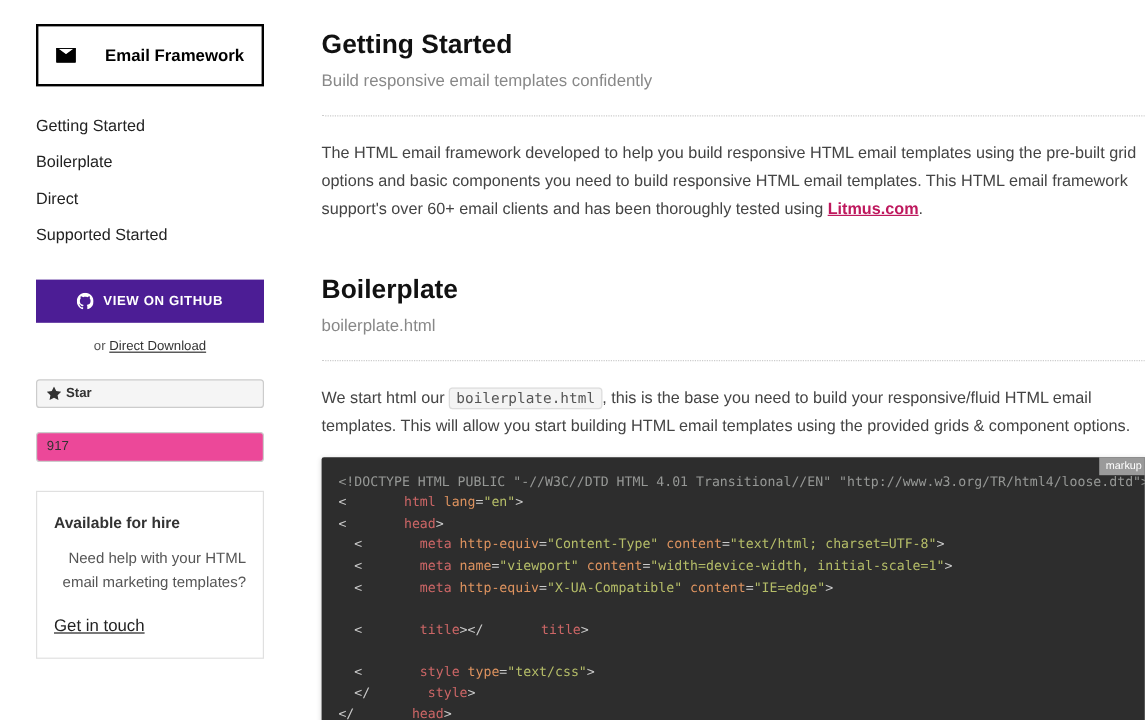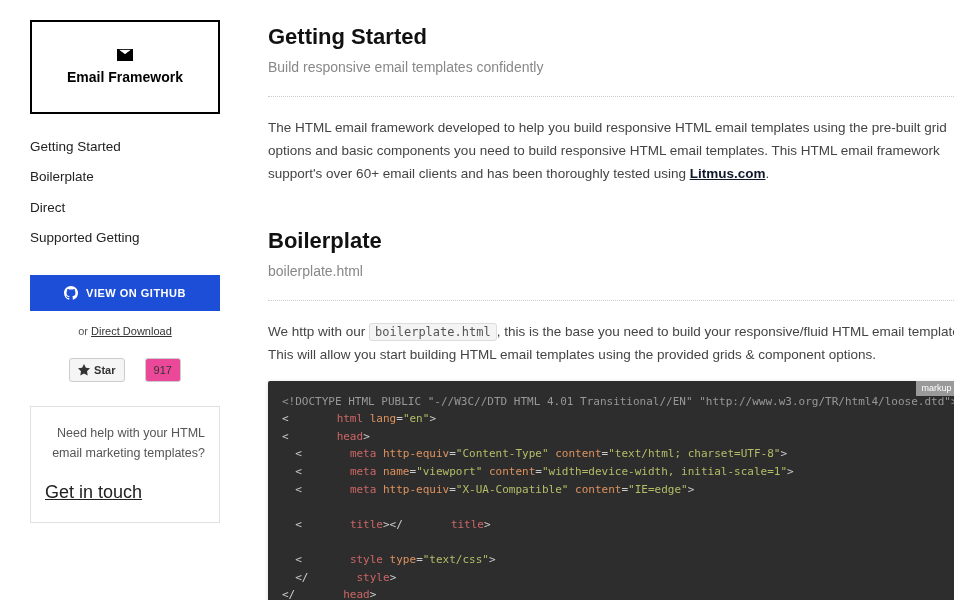--- a/index.html
+++ b/index.html
@@ -1,44 +1,44 @@
 <!DOCTYPE html>
 <html><head>
 <meta charset="utf-8">
 <style>
   * { box-sizing: border-box; margin: 0; padding: 0; }
   body { font-family: -apple-system, BlinkMacSystemFont, "Segoe UI", Helvetica, Arial, sans-serif; background: #fff; color: #333; font-size: 14px; line-height: 1.5; }
   .container { display: flex; padding: 20px 30px; max-width: 954px; }
   
   
   .sidebar { width: 190px; flex-shrink: 0; }
-  .logo-btn { display: flex; align-items: center; justify-content: center; gap: 8px; border: 2px solid #000; padding: 27px 14px; font-weight: bold; font-size: 14px; cursor: pointer; background: #fff; width: 100%; margin-bottom: 18px; flex-direction: column; }
+  .logo-btn { display: flex; align-items: center; justify-content: center; gap: 25px; border: 2px solid #000; padding: 16px 14px; font-weight: bold; font-size: 14px; cursor: pointer; background: #fff; width: 100%; margin-bottom: 18px; }
   .envelope-icon { width: 16px; height: 12px; }
   .nav-list { list-style: none; margin-bottom: 22px; }
   .nav-list li { padding: 5px 0; font-size: 13.5px; color: #222; cursor: pointer; }
-  .github-btn { display: flex; align-items: center; justify-content: center; gap: 8px; background: #1d4ed8; color: #fff; padding: 11px; font-size: 11px; font-weight: bold; letter-spacing: 0.5px; cursor: pointer; width: 100%; border: none; margin-bottom: 12px; }
+  .github-btn { display: flex; align-items: center; justify-content: center; gap: 8px; background: #4c1d95; color: #fff; padding: 11px; font-size: 11px; font-weight: bold; letter-spacing: 0.5px; cursor: pointer; width: 100%; border: none; margin-bottom: 12px; }
   .github-icon { width: 14px; height: 14px; }
   .direct-download { text-align: center; font-size: 11px; color: #555; margin-bottom: 18px; }
   .direct-download a { color: #333; text-decoration: underline; text-align: right; }
-  .star-widget { display: flex; justify-content: center; gap: 20px; margin-bottom: 24px; }
+  .star-widget { display: flex; justify-content: center; gap: 20px; margin-bottom: 24px; flex-direction: column; }
   .star-btn { display: inline-flex; align-items: center; gap: 4px; border: 1px solid #ccc; background: #f5f5f5; padding: 3px 8px; font-size: 11px; border-radius: 3px; cursor: pointer; font-weight: 600; }
   .star-count { display: inline-flex; align-items: center; border: 1px solid #ccc; background: #ec4899; padding: 3px 8px; font-size: 11px; border-radius: 3px; }
   .hire-box { border: 1px solid #e0e0e0; padding: 16px 14px; }
   .hire-box h4 { font-size: 13px; font-weight: bold; margin-bottom: 10px; }
   .hire-box p { font-size: 12.5px; color: #555; margin-bottom: 16px; line-height: 1.6; text-align: right; }
-  .hire-box a { font-size: 18px; color: #222; text-decoration: underline; }
+  .hire-box a { font-size: 14px; color: #222; text-decoration: underline; }
   
   
   .main { flex: 1; padding-left: 48px; }
   .section { margin-bottom: 38px; }
   h1 { font-size: 22px; font-weight: 800; color: #111; margin-bottom: 4px; }
   .subtitle { font-size: 14px; color: #888; margin-bottom: 18px; }
   .dotted-hr { border: none; border-top: 1px dotted #ccc; margin-bottom: 20px; }
   .intro-text { font-size: 13.5px; color: #444; line-height: 1.7; }
-  .intro-text a { color: #0f172a; text-decoration: underline; font-weight: 600; }
+  .intro-text a { color: #be185d; text-decoration: underline; font-weight: 600; }
   .inline-code { background: #f4f4f4; border: 1px solid #ddd; border-radius: 3px; padding: 1px 5px; font-size: 12px; font-family: Consolas, Monaco, monospace; color: #555; }
   
   
   .code-wrapper { position: relative; margin-top: 14px; }
   .code-lang-tab { position: absolute; top: 0; right: 14px; background: #9a9a9a; color: #fff; font-size: 9px; padding: 1px 6px; font-family: sans-serif; z-index: 2; }
   .code-block { background: #2d2d2d; color: #ccc; font-family: Consolas, Monaco, monospace; font-size: 11px; line-height: 1.6; padding: 12px 14px; overflow: hidden; position: relative; border-radius: 2px; box-shadow: 0 1px 4px rgba(0,0,0,0.15); }
   .code-block .line { white-space: pre; }
   
   
   .c-gray { color: #969896; }
@@ -59,21 +59,21 @@
           <rect x="0" y="0" width="16" height="12" fill="none" stroke="#000" stroke-width="1.4"></rect>
           <path d="M0 0.5 L8 6.5 L16 0.5" fill="none" stroke="#000" stroke-width="1.4"></path>
         </svg>
       <span>Email Framework</span>
     </button>
 
     <ul class="nav-list">
       <li>Getting Started</li>
       <li>Boilerplate</li>
       <li>Direct</li>
-      <li>Supported Getting</li>
+      <li>Supported Started</li>
     </ul>
 
     <button class="github-btn">
       <svg class="github-icon" viewBox="0 0 16 16">
           <path fill="#fff" d="M8 0C3.58 0 0 3.58 0 8c0 3.54 2.29 6.53 5.47 7.59.4.07.55-.17.55-.38 0-.19-.01-.82-.01-1.49-2.01.37-2.53-.49-2.69-.94-.09-.23-.48-.94-.82-1.13-.28-.15-.68-.52-.01-.53.63-.01 1.08.58 1.23.82.72 1.21 1.87.87 2.33.66.07-.52.28-.87.51-1.07-1.78-.2-3.64-.89-3.64-3.95 0-.87.31-1.59.82-2.15-.08-.2-.36-1.02.08-2.12 0 0 .67-.21 2.2.82.64-.18 1.32-.27 2-.27.68 0 1.36.09 2 .27 1.53-1.04 2.2-.82 2.2-.82.44 1.1.16 1.92.08 2.12.51.56.82 1.27.82 2.15 0 3.07-1.87 3.75-3.65 3.95.29.25.54.73.54 1.48 0 1.07-.01 1.93-.01 2.2 0 .21.15.46.55.38A8.013 8.013 0 0016 8c0-4.42-3.58-8-8-8z"></path>
         </svg>
       <span>VIEW ON GITHUB</span>
     </button>
 
     <div class="direct-download">
@@ -84,20 +84,21 @@
       <span class="star-btn">
         <svg width="12" height="12" viewBox="0 0 14 14">
             <path fill="#333" d="M7 0l2.163 4.382 4.837.703-3.5 3.411.826 4.818L7 11.038l-4.326 2.276.826-4.818-3.5-3.411 4.837-.703z"></path>
           </svg>
         <span>Star</span>
       </span>
       <span class="star-count">917</span>
     </div>
 
     <div class="hire-box">
+      <h4>Available for hire</h4>
       <p>Need help with your HTML email marketing templates?</p>
       <a href="#">Get in touch</a>
     </div>
   </aside>
 
   <main class="main">
 
     <section class="section">
       <h1>Getting Started</h1>
       <p class="subtitle">Build responsive email templates confidently</p>
@@ -105,21 +106,21 @@
       <p class="intro-text">
         <span>The HTML email framework developed to help you build responsive HTML email templates using the pre-built grid options and basic components you need to build responsive HTML email templates. This HTML email framework support's over 60+ email clients and has been thoroughly tested using </span><a href="#">Litmus.com</a><span>.</span>
       </p>
     </section>
 
     <section class="section">
       <h1>Boilerplate</h1>
       <p class="subtitle">boilerplate.html</p>
       <hr class="dotted-hr">
       <p class="intro-text">
-        <span>We http with our </span><code class="inline-code">boilerplate.html</code><span>, this is the base you need to build your responsive/fluid HTML email templates. This will allow you start building HTML email templates using the provided grids &amp; component options.</span>
+        <span>We start html our </span><code class="inline-code">boilerplate.html</code><span>, this is the base you need to build your responsive/fluid HTML email templates. This will allow you start building HTML email templates using the provided grids &amp; component options.</span>
       </p>
 
       <div class="code-wrapper">
         <div class="code-lang-tab">markup</div>
         <pre class="code-block"><div class="line"><span class="c-gray">&lt;!DOCTYPE HTML PUBLIC "-//W3C//DTD HTML 4.01 Transitional//EN" "http://www.w3.org/TR/html4/loose.dtd"&gt;</span></div><div class="line"><span class="c-punct">&lt;</span><span class="c-tag">html</span><span class="c-attr"> lang</span><span class="c-punct">=</span><span class="c-val">"en"</span><span class="c-punct">&gt;</span></div><div class="line"><span class="c-punct">&lt;</span><span class="c-tag">head</span><span class="c-punct">&gt;</span></div><div class="line">  <span class="c-punct">&lt;</span><span class="c-tag">meta</span><span class="c-attr"> http-equiv</span><span class="c-punct">=</span><span class="c-val">"Content-Type"</span><span class="c-attr"> content</span><span class="c-punct">=</span><span class="c-val">"text/html; charset=UTF-8"</span><span class="c-punct">&gt;</span></div><div class="line">  <span class="c-punct">&lt;</span><span class="c-tag">meta</span><span class="c-attr"> name</span><span class="c-punct">=</span><span class="c-val">"viewport"</span><span class="c-attr"> content</span><span class="c-punct">=</span><span class="c-val">"width=device-width, initial-scale=1"</span><span class="c-punct">&gt;</span></div><div class="line">  <span class="c-punct">&lt;</span><span class="c-tag">meta</span><span class="c-attr"> http-equiv</span><span class="c-punct">=</span><span class="c-val">"X-UA-Compatible"</span><span class="c-attr"> content</span><span class="c-punct">=</span><span class="c-val">"IE=edge"</span><span class="c-punct">&gt;</span></div><div class="line"> </div><div class="line">  <span class="c-punct">&lt;</span><span class="c-tag">title</span><span class="c-punct">&gt;&lt;/</span><span class="c-tag">title</span><span class="c-punct">&gt;</span></div><div class="line"> </div><div class="line">  <span class="c-punct">&lt;</span><span class="c-tag">style</span><span class="c-attr"> type</span><span class="c-punct">=</span><span class="c-val">"text/css"</span><span class="c-punct">&gt;</span></div><div class="line">  <span class="c-punct">&lt;/</span><span class="c-tag">style</span><span class="c-punct">&gt;</span></div><div class="line"><span class="c-punct">&lt;/</span><span class="c-tag">head</span><span class="c-punct">&gt;</span></div></pre>
       </div>
     </section>
 
   </main>
 </div>

